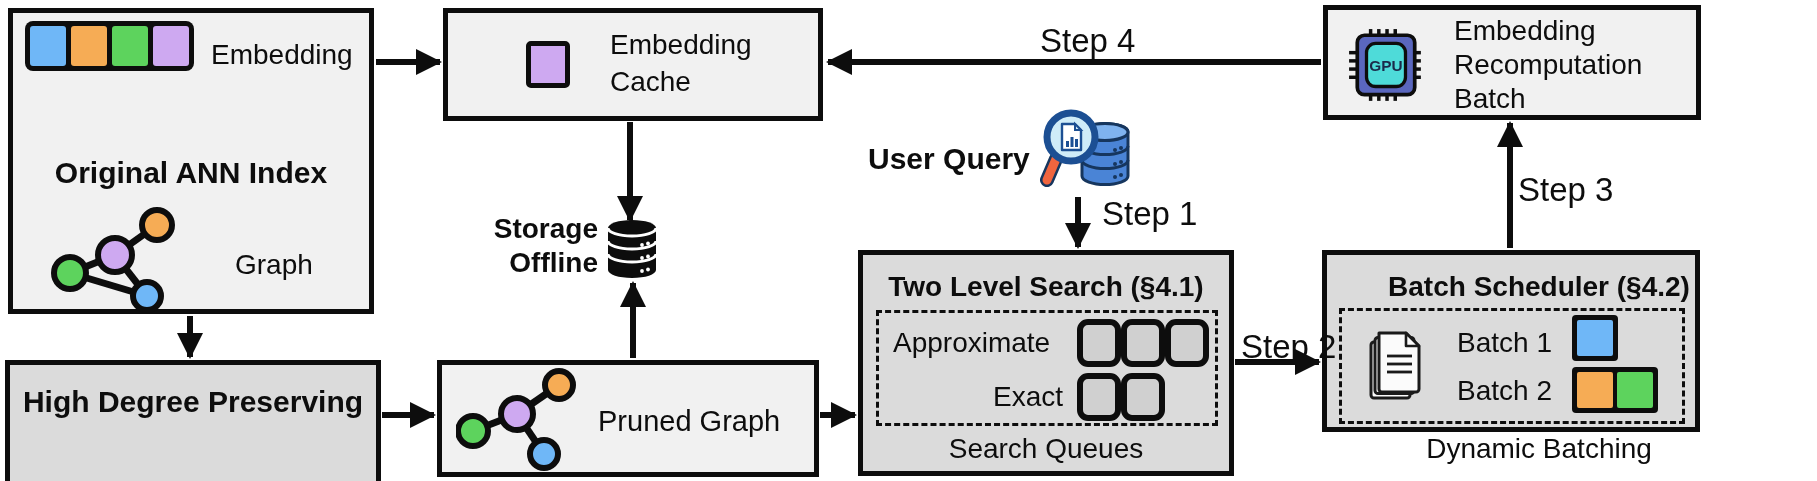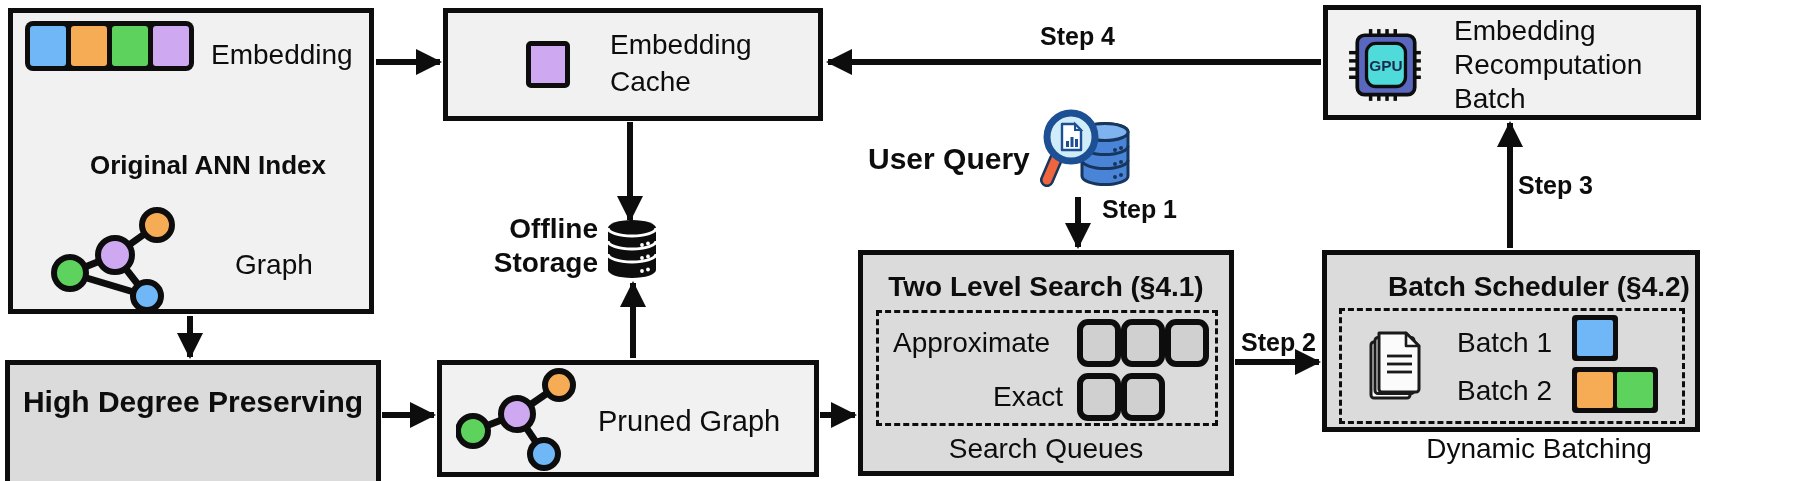--- a/index.html
+++ b/index.html
@@ -16,21 +16,21 @@
   #cache{left:443px;top:8px;width:380px;height:113px;}
   #server{left:1323px;top:5px;width:378px;height:115px;}
   #tls{left:858px;top:250px;width:376px;height:226px;}
   #bs{left:1322px;top:250px;width:378px;height:182px;padding-left:28px;}
   #hdp{left:5px;top:360px;width:376px;height:144px;}
   #pg{left:437px;top:360px;width:382px;height:117px;}
   
   .strip{left:12px;top:8px;background:#0d0d0d;border-radius:8px;padding:5px;display:flex;gap:5px;}
   .strip .cell{width:36px;height:40px;border-radius:3px;}
   .emb-label{left:198px;top:26px;font-size:28px;}
-  .ann-title{top:137px;font-size:26px;padding-left:17px;}
+  .ann-title{top:143px;font-size:30px;}
   .graph-label{left:222px;top:236px;font-size:28px;text-align:center;}
   
   .cache-sq{left:78px;top:28px;width:44px;height:47px;background:var(--purple);border:5px solid #0d0d0d;border-radius:5px;box-sizing:border-box;}
   .cache-text{left:162px;top:13px;font-size:28px;line-height:37px;}
   
   .server-text{left:126px;top:4px;font-size:28px;line-height:34px;}
   
   .sec-title{top:16px;font-size:28px;}
   .dashed{position:absolute;border:3px dashed #0d0d0d;box-sizing:content-box;}
   #tls .dashed{left:13px;top:55px;width:336px;height:110px;}
@@ -43,21 +43,21 @@
   .batch-label{font-size:28px;}
   .sq-frame{position:absolute;background:#0d0d0d;border-radius:4px;padding:5px;display:flex;gap:4px;}
   .sq-frame .cell{width:36px;height:36px;border-radius:2px;}
   
   .hdp-text{top:18px;font-size:30px;line-height:37px;}
   
   .pg-label{left:156px;top:40px;font-size:29px;}
   
   .storage-label{left:458px;top:212px;width:140px;text-align:right;font-weight:bold;font-size:28px;line-height:34px;}
   .query-label{left:868px;top:142px;font-weight:bold;font-size:30px;}
-  .step{position:absolute;font-weight:bold;font-size:25px;}
+  .step{position:absolute;font-weight:normal;font-size:33px;}
   #step1{left:1102px;top:195px;}
   #step2{left:1241px;top:328px;}
   #step3{left:1518px;top:171px;}
   #step4{left:1040px;top:22px;}
   .arrow-layer{position:absolute;left:0;top:0;pointer-events:none;}
 </style>
 </head>
 <body>
 
 <div class="canvas">
@@ -119,22 +119,22 @@
       <text x="39" y="44" text-anchor="middle" font-family="Liberation Sans, sans-serif" font-size="15" font-weight="bold" fill="#1b2a4a">GPU</text>
     </svg>
     <div class="abs server-text">
       <div>Embedding</div>
       <div>Recomputation</div>
       <div>Batch</div>
     </div>
   </div>
 
   <div class="abs storage-label">
+    <div>Storage</div>
     <div>Offline</div>
-    <div>Storage</div>
   </div>
   <svg class="abs" style="left:606px;top:219px" width="52" height="60" viewBox="0 0 52 60">
     <path d="M2 9 C2 4.6 12.7 1 26 1 C39.3 1 50 4.6 50 9 V51 C50 55.4 39.3 59 26 59 C12.7 59 2 55.4 2 51 Z" fill="#0d0d0d"></path>
     <g stroke="#ffffff" stroke-width="3" fill="none">
       <path d="M2 9 C2 13.4 12.7 17 26 17 C39.3 17 50 13.4 50 9"></path>
       <path d="M2 22 C2 26.4 12.7 30 26 30 C39.3 30 50 26.4 50 22"></path>
       <path d="M2 35 C2 39.4 12.7 43 26 43 C39.3 43 50 39.4 50 35"></path>
     </g>
     <g fill="#ffffff">
       <circle cx="36" cy="26" r="1.9"></circle>

